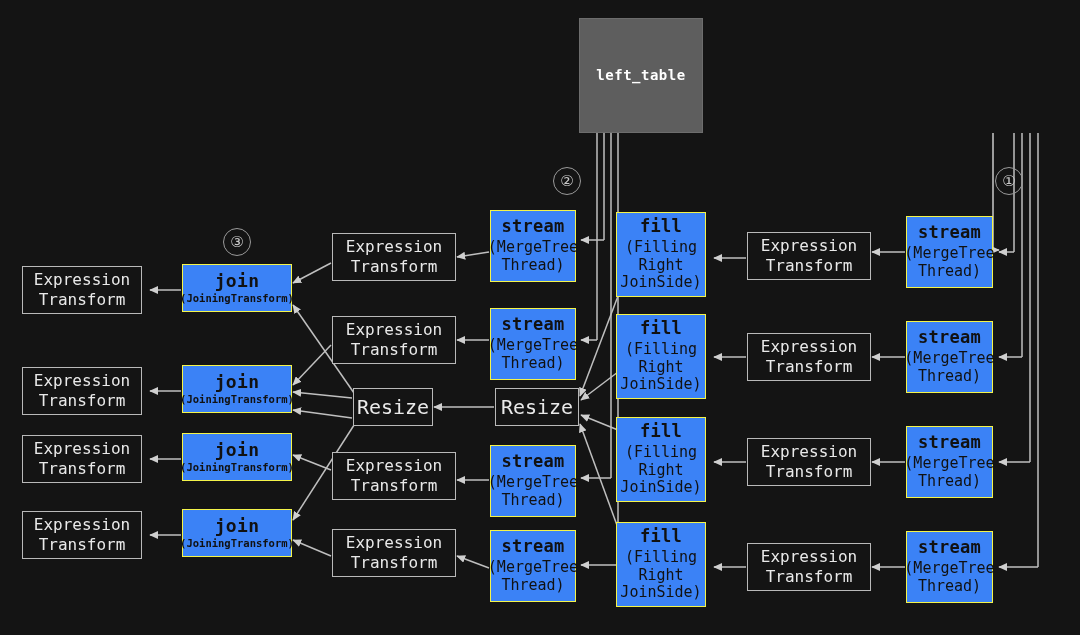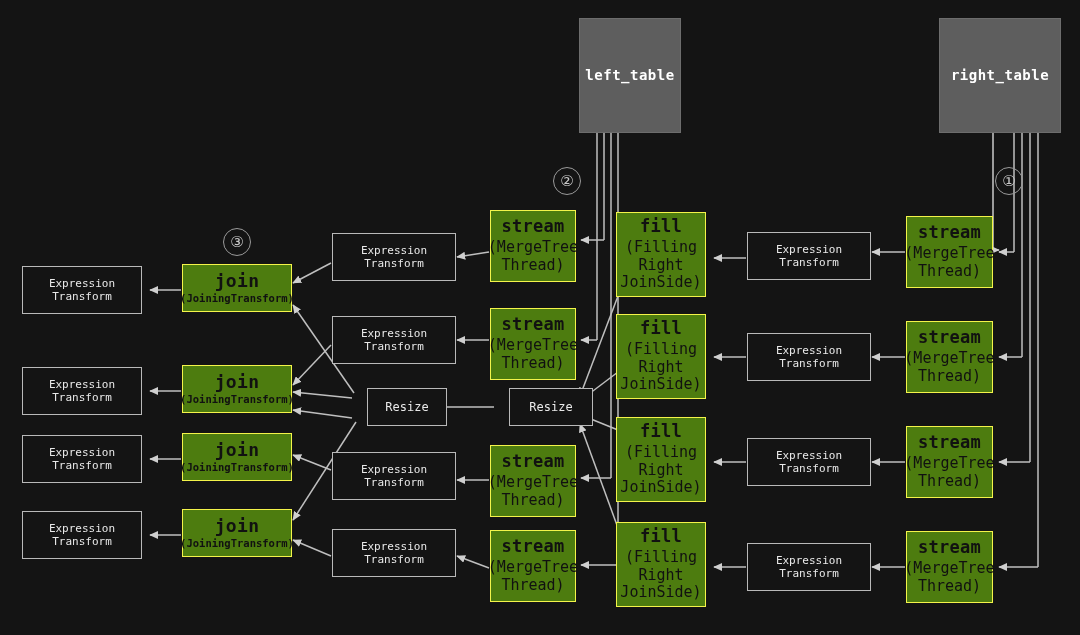--- a/index.html
+++ b/index.html
@@ -13,30 +13,30 @@
   svg#wires{position:absolute;left:0;top:0;width:1080px;height:635px;}
 
   .node{position:absolute;box-sizing:border-box;display:flex;flex-direction:column;
         align-items:center;justify-content:center;text-align:center;line-height:1.12;}
 
   
   .table-node{background:#5e5e5e;border:1px solid #6d6d6d;color:#ffffff;
               font-weight:bold;font-size:14px;letter-spacing:.5px;}
 
   
-  .yellow{background:#4d7c0f;color:#111111;border:1px solid #f4f44a;}
+  .yellow{background:#3b82f6;color:#111111;border:1px solid #f4f44a;}
   .yellow .t{font-weight:bold;font-size:17px;letter-spacing:.3px;}
   .yellow .s{font-size:15px;margin-top:3px;line-height:1.18;}
   .yellow.join .t{font-size:18px;}
   .yellow.join .s{font-size:10.5px;margin-top:1px;font-weight:bold;}
 
   
-  .outline{background:#141414;border:1.4px solid #b9b9b9;color:#e9e9e9;font-size:11px;}
+  .outline{background:#141414;border:1.4px solid #b9b9b9;color:#e9e9e9;font-size:16px;}
   .outline .t{line-height:1.22;}
-  .resize{font-size:12px;margin-left:14px;}
+  .resize{font-size:20px;}
 
   
   .circ{position:absolute;width:26px;height:26px;border:1.6px solid #9a9a9a;border-radius:50%;
         color:#c9c9c9;font-size:15px;display:flex;align-items:center;justify-content:center;
         font-family:"DejaVu Sans","Liberation Sans",sans-serif;}
 </style>
 </head>
 <body>
 
 <div id="stage">
@@ -125,25 +125,22 @@
     </g>
 
     <g stroke="#bfbfbf" stroke-width="1.5" fill="none" marker-end="url(#ah)">
       <path d="M181,290 L150,290"></path>
       <path d="M181,391 L150,391"></path>
       <path d="M181,459 L150,459"></path>
       <path d="M181,535 L150,535"></path>
     </g>
   </svg>
 
-  <div class="node table-node" style="left:579px;top:18px;width:102px;height:115px;">
+  <div class="node table-node" style="left:579px;top:18px;width:124px;height:115px;">
     <span>left_table</span>
-  </div>
-  <div class="node table-node" style="left:939px;top:18px;width:122px;height:115px;">
-    <span>right_table</span>
   </div>
 
   <div class="circ" style="left:995px;top:167px;">①</div>
   <div class="circ" style="left:553px;top:167px;">②</div>
   <div class="circ" style="left:223px;top:228px;">③</div>
 
   <div class="node yellow" style="left:906px;top:216px;width:87px;height:72px;">
     <span class="t">stream</span>
     <span class="s">(MergeTree</span>
     <span class="s" style="margin-top:0">Thread)</span>

